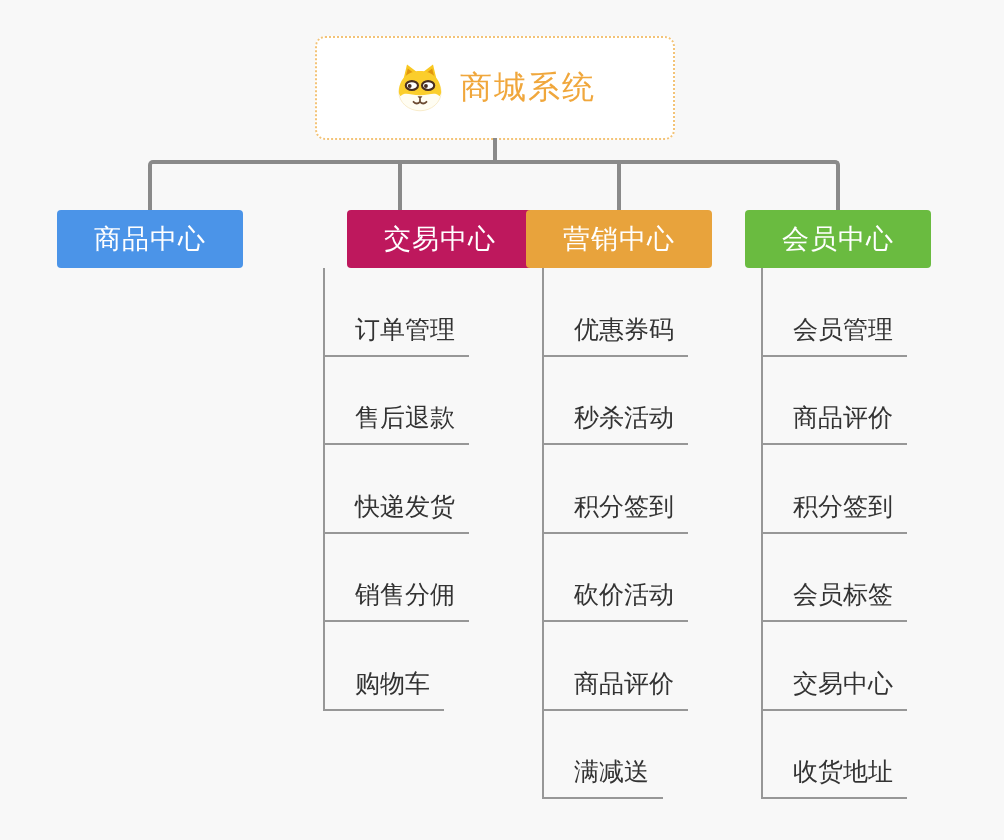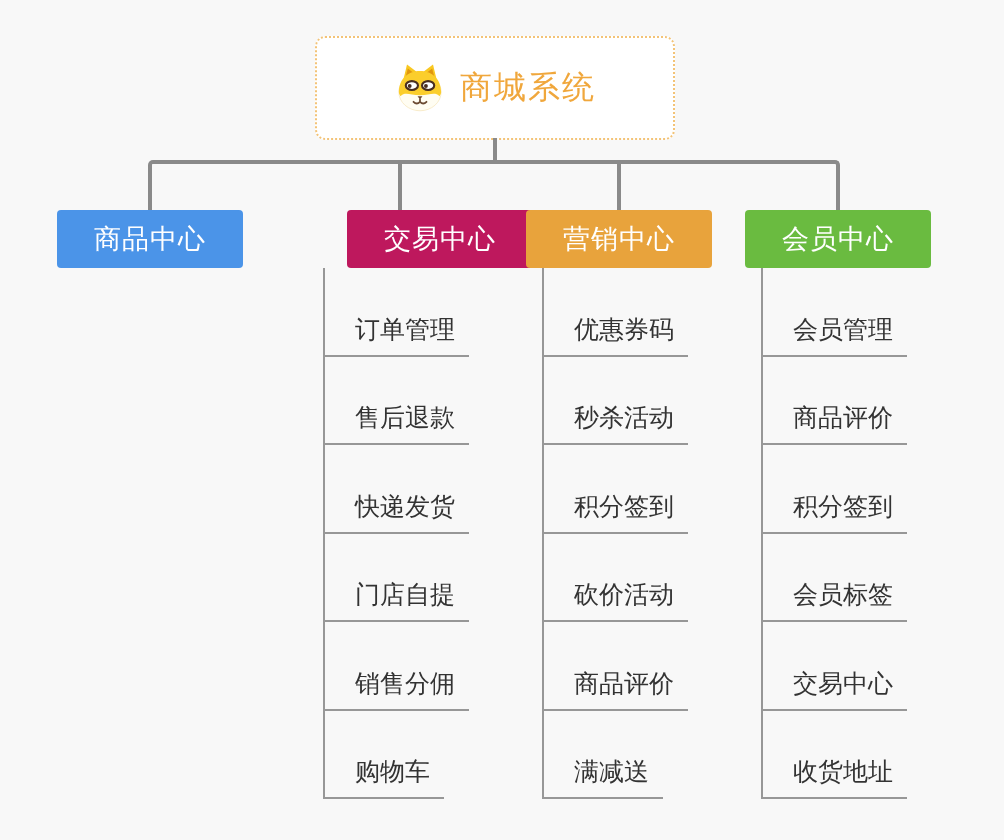--- a/index.html
+++ b/index.html
@@ -160,23 +160,20 @@
   </div>
 
   <div class="child">
     <span class="child-label">售后退款</span>
   </div>
 
   <div class="child">
     <span class="child-label">快递发货</span>
   </div>
 
-  <div class="child">
-    <span class="child-label">门店自提</span>
-  </div>
 
   <div class="child">
     <span class="child-label">销售分佣</span>
   </div>
 
   <div class="child">
     <span class="child-label">购物车</span>
   </div>
 </div>
   </div>

